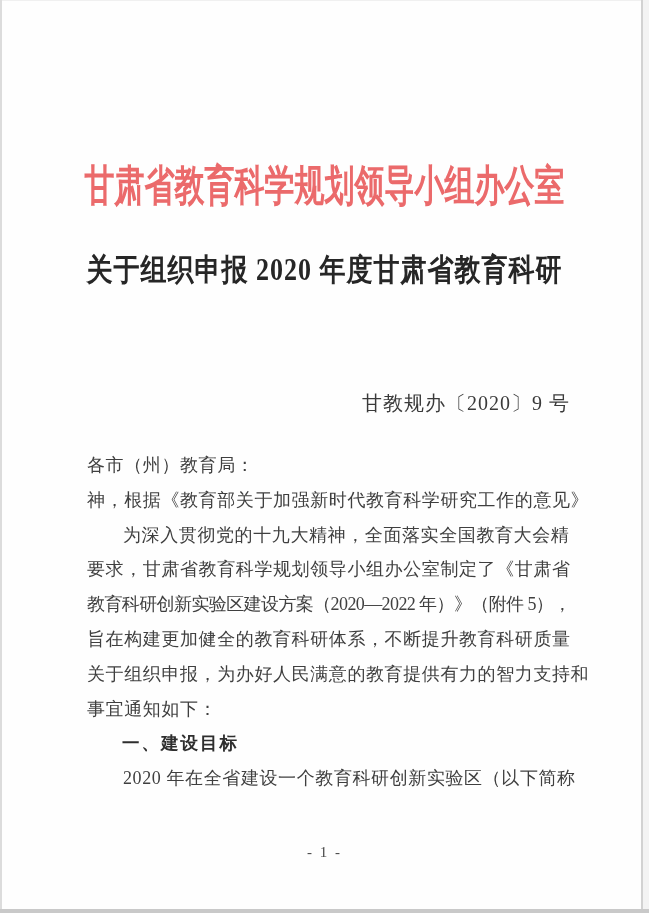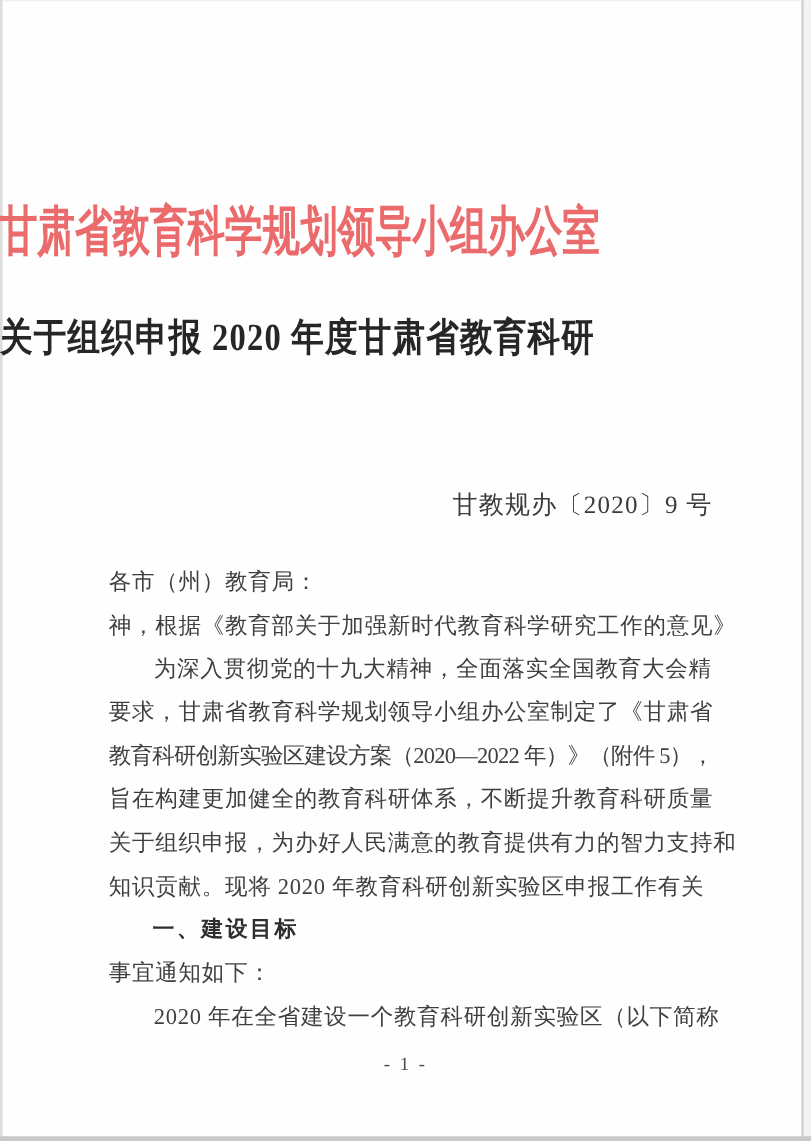--- a/index.html
+++ b/index.html
@@ -39,39 +39,40 @@
     width: 100%; height: 1px;
     background: #f0f0f0;
   }
 
   
   .org-title {
     position: absolute;
     top: 160px; left: 0;
     width: 100%;
     margin: 0;
-    text-align: left;
+    text-align: center;
     font-weight: bold;
   }
   .org-title .stretch {
     display: inline-block;
     font-size: 30px;
     line-height: 1;
     color: #eb6a6b;
     letter-spacing: 0px;
     transform: scaleY(1.42);
     transform-origin: center top;
     white-space: nowrap;
   }
 
   
   .doc-title {
     position: absolute;
     top: 249px; left: 0;
     width: 100%;
+    text-align: center;
     color: #262626;
     font-weight: bold;
   }
   .title-line { height: 50px; }
   .title-line .stretch {
     display: inline-block;
     font-size: 26px;
     line-height: 36px;
     letter-spacing: 1px;
     transform: scaleY(1.18);
@@ -148,21 +149,20 @@
   <div class="doc-number">甘教规办〔2020〕9 号</div>
 
   <div class="doc-body">
     <div class="body-line">各市（州）教育局：</div>
     <div class="body-line">神，根据《教育部关于加强新时代教育科学研究工作的意见》</div>
     <div class="body-line indent">为深入贯彻党的十九大精神，全面落实全国教育大会精</div>
     <div class="body-line">要求，甘肃省教育科学规划领导小组办公室制定了《甘肃省</div>
     <div class="body-line tight">教育科研创新实验区建设方案（2020—2022 年）》（附件 5），</div>
     <div class="body-line">旨在构建更加健全的教育科研体系，不断提升教育科研质量</div>
     <div class="body-line">关于组织申报，为办好人民满意的教育提供有力的智力支持和</div>
-    <div class="body-line">知识贡献。现将 2020 年教育科研创新实验区申报工作有关</div>
+    <div class="body-line">事宜通知如下：</div>
     <div class="body-line indent section-heading">一、建设目标</div>
-    <div class="body-line">事宜通知如下：</div>
     <div class="body-line indent">2020 年在全省建设一个教育科研创新实验区（以下简称</div>
   </div>
 
   <div class="page-number">- 1 -</div>
 
 </div>
 
 </body></html>

